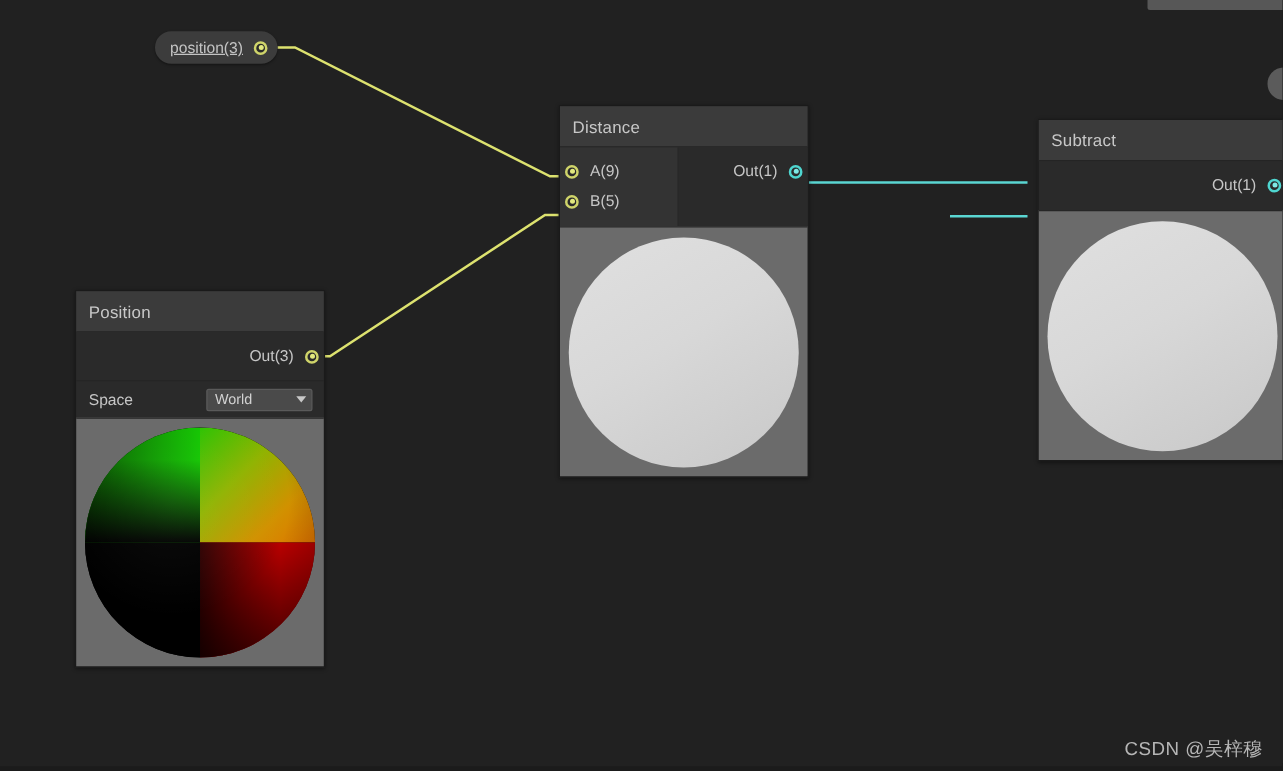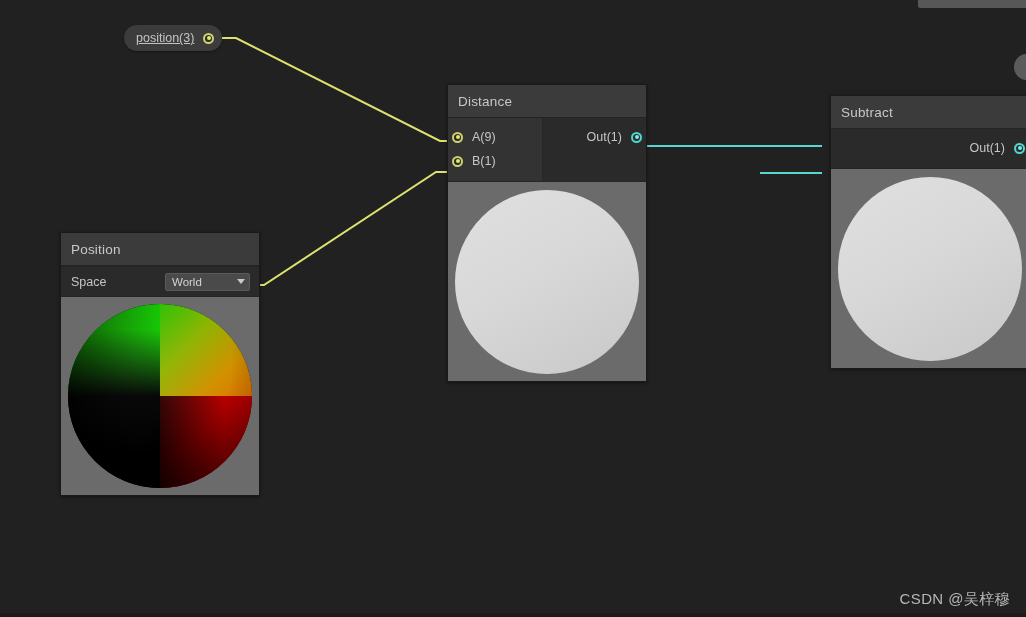--- a/index.html
+++ b/index.html
@@ -282,20 +282,28 @@
 
   <div class="pill" id="pill-position" style="left:124px; top:25px;text-decoration:underline;">
     <span class="pill-label">position(3)</span>
     <span class="port-dot"></span>
   </div>
 
 
   <div class="node" id="node-position" style="left:60px; top:232px; width:200px;">
     <div class="node-title">Position</div>
 
+    <div class="ports-row" style="display:block;">
+      <div class="ports-col-out" style="padding:7px 0 7px 0; align-items:flex-end;">
+        <div class="port out">
+          <span>Out(3)</span>
+          <span class="port-dot"></span>
+        </div>
+      </div>
+    </div>
 
     <div class="param-row">
       <span class="param-label">Space</span>
       <span class="dropdown">
         <span class="dropdown-value">World</span>
         <span class="caret"></span>
       </span>
     </div>
 
     <div class="preview" style="height:199px;">
@@ -313,21 +321,21 @@
     <div class="node-title">Distance</div>
 
     <div class="ports-row">
       <div class="ports-col-in" style="width:95px;">
         <div class="port in">
           <span class="port-dot"></span>
           <span>A(9)</span>
         </div>
         <div class="port in">
           <span class="port-dot"></span>
-          <span>B(1)</span>
+          <span>B(5)</span>
         </div>
       </div>
       <div class="ports-col-out">
         <div class="port out">
           <span>Out(1)</span>
           <span class="port-dot cyan"></span>
         </div>
       </div>
     </div>
 

